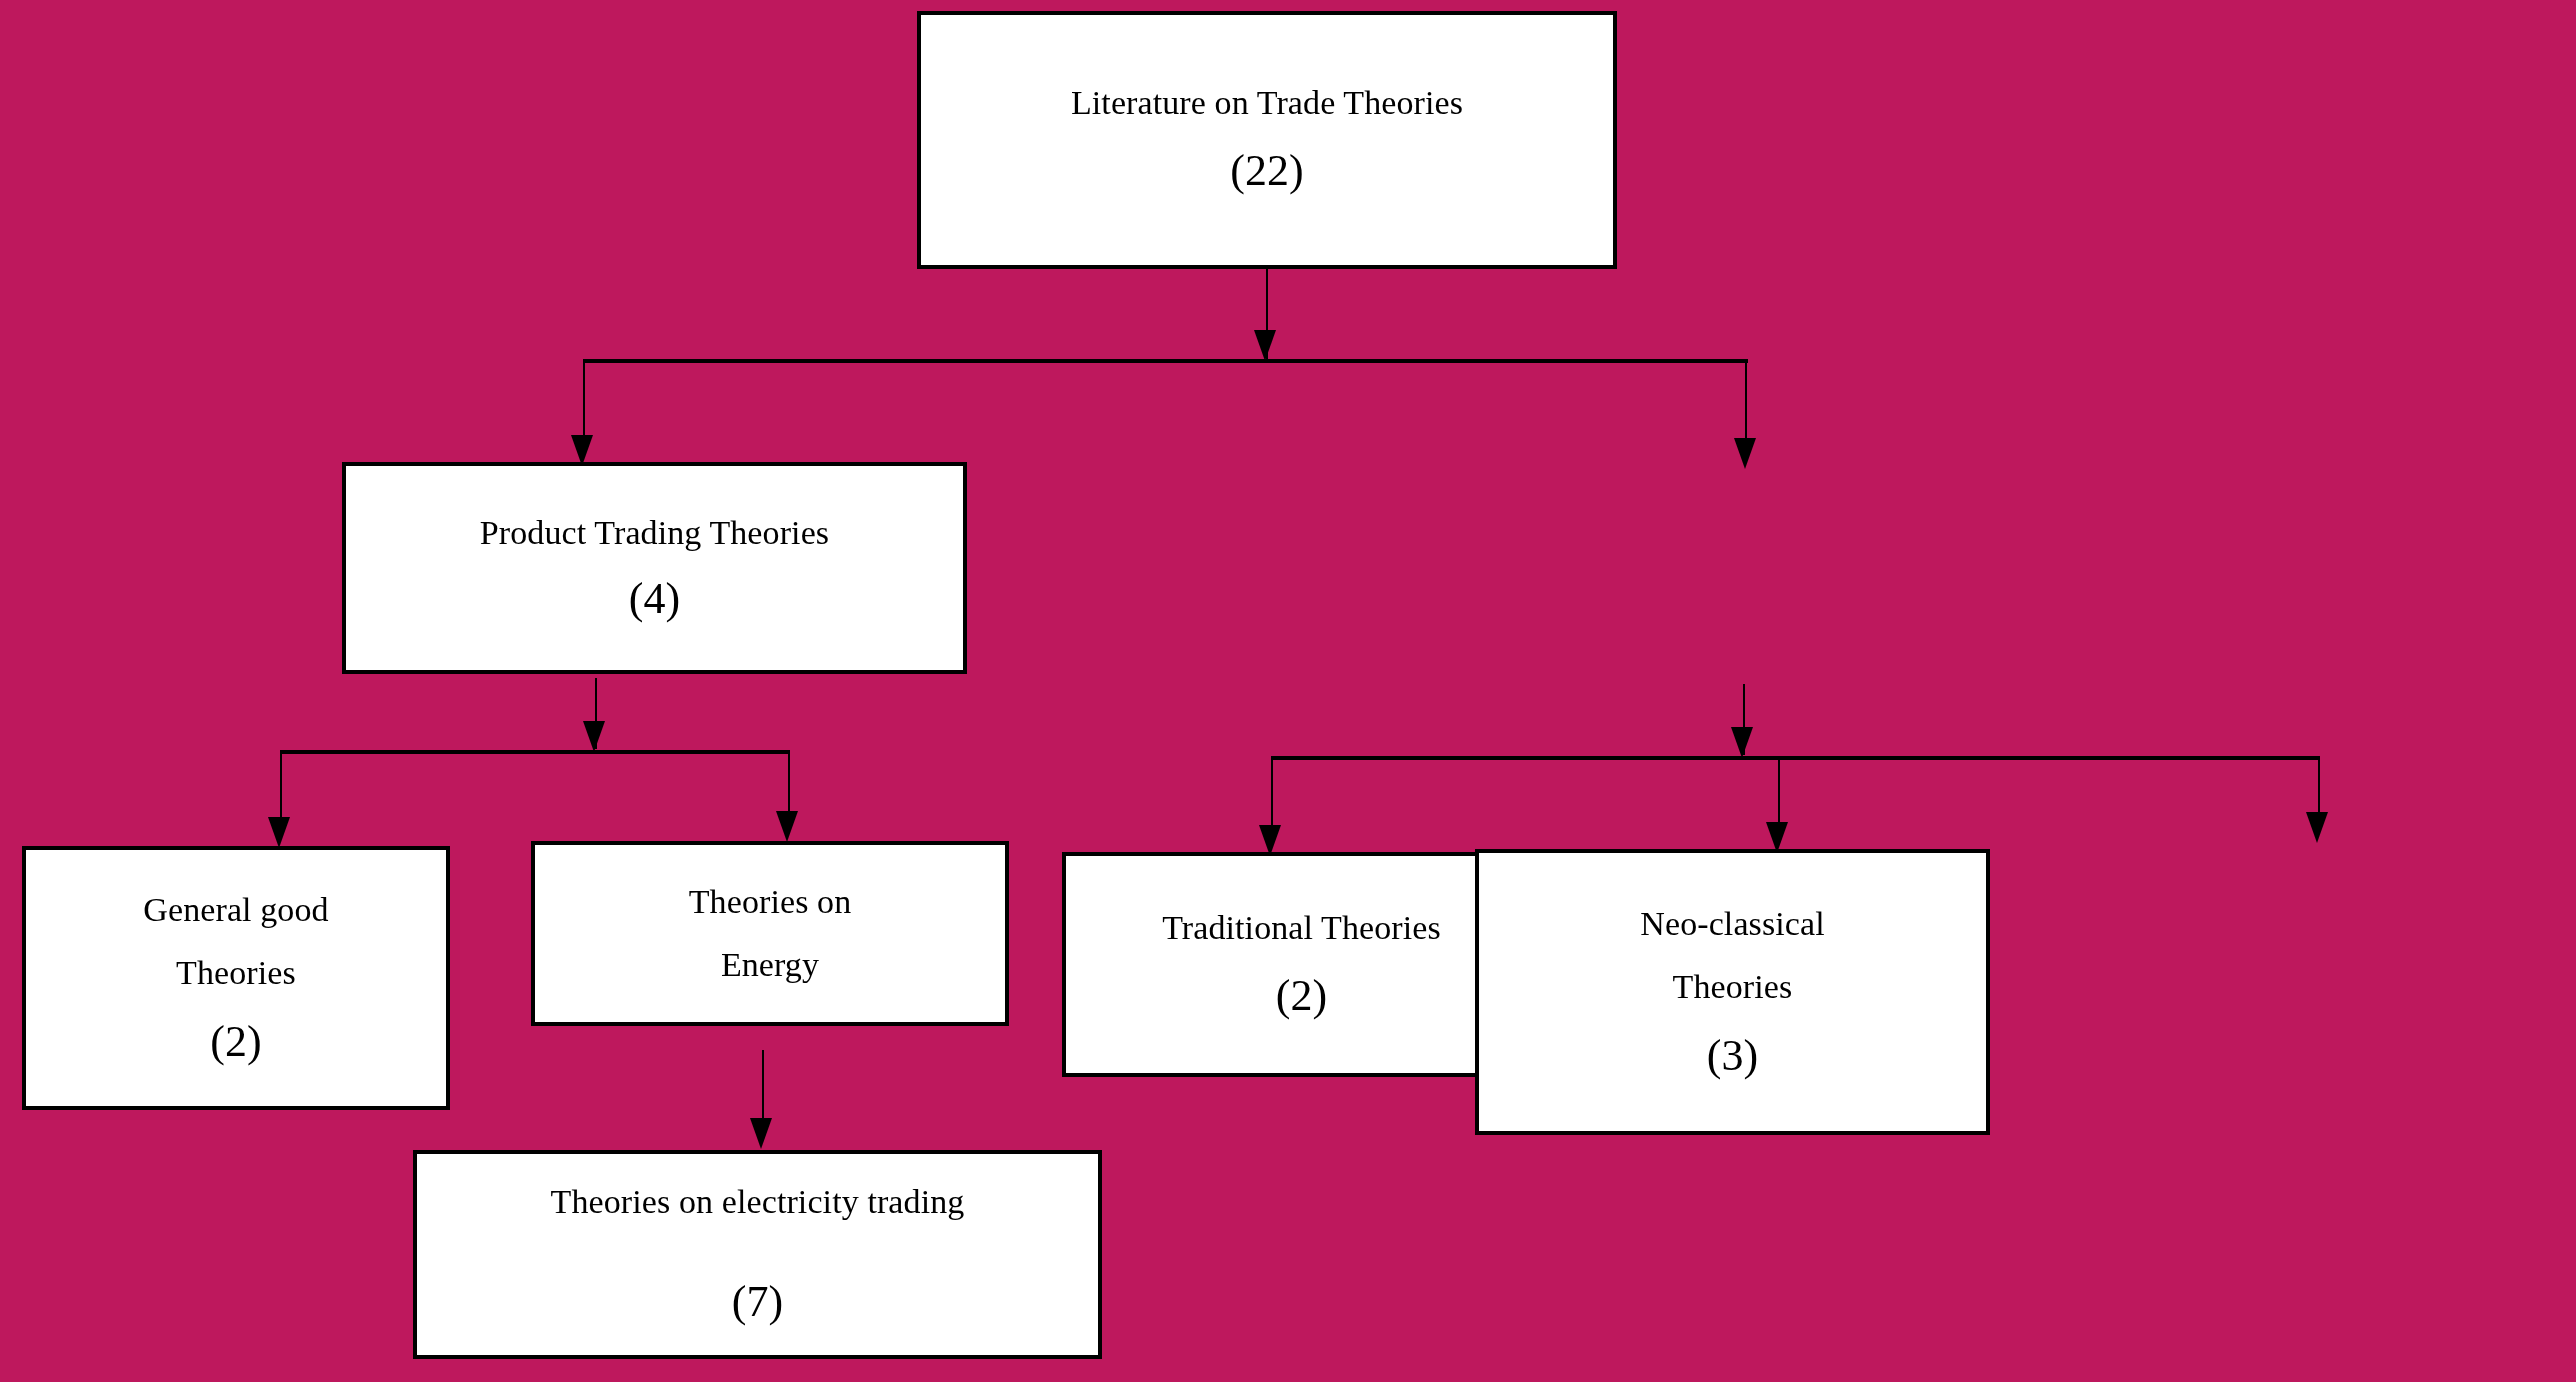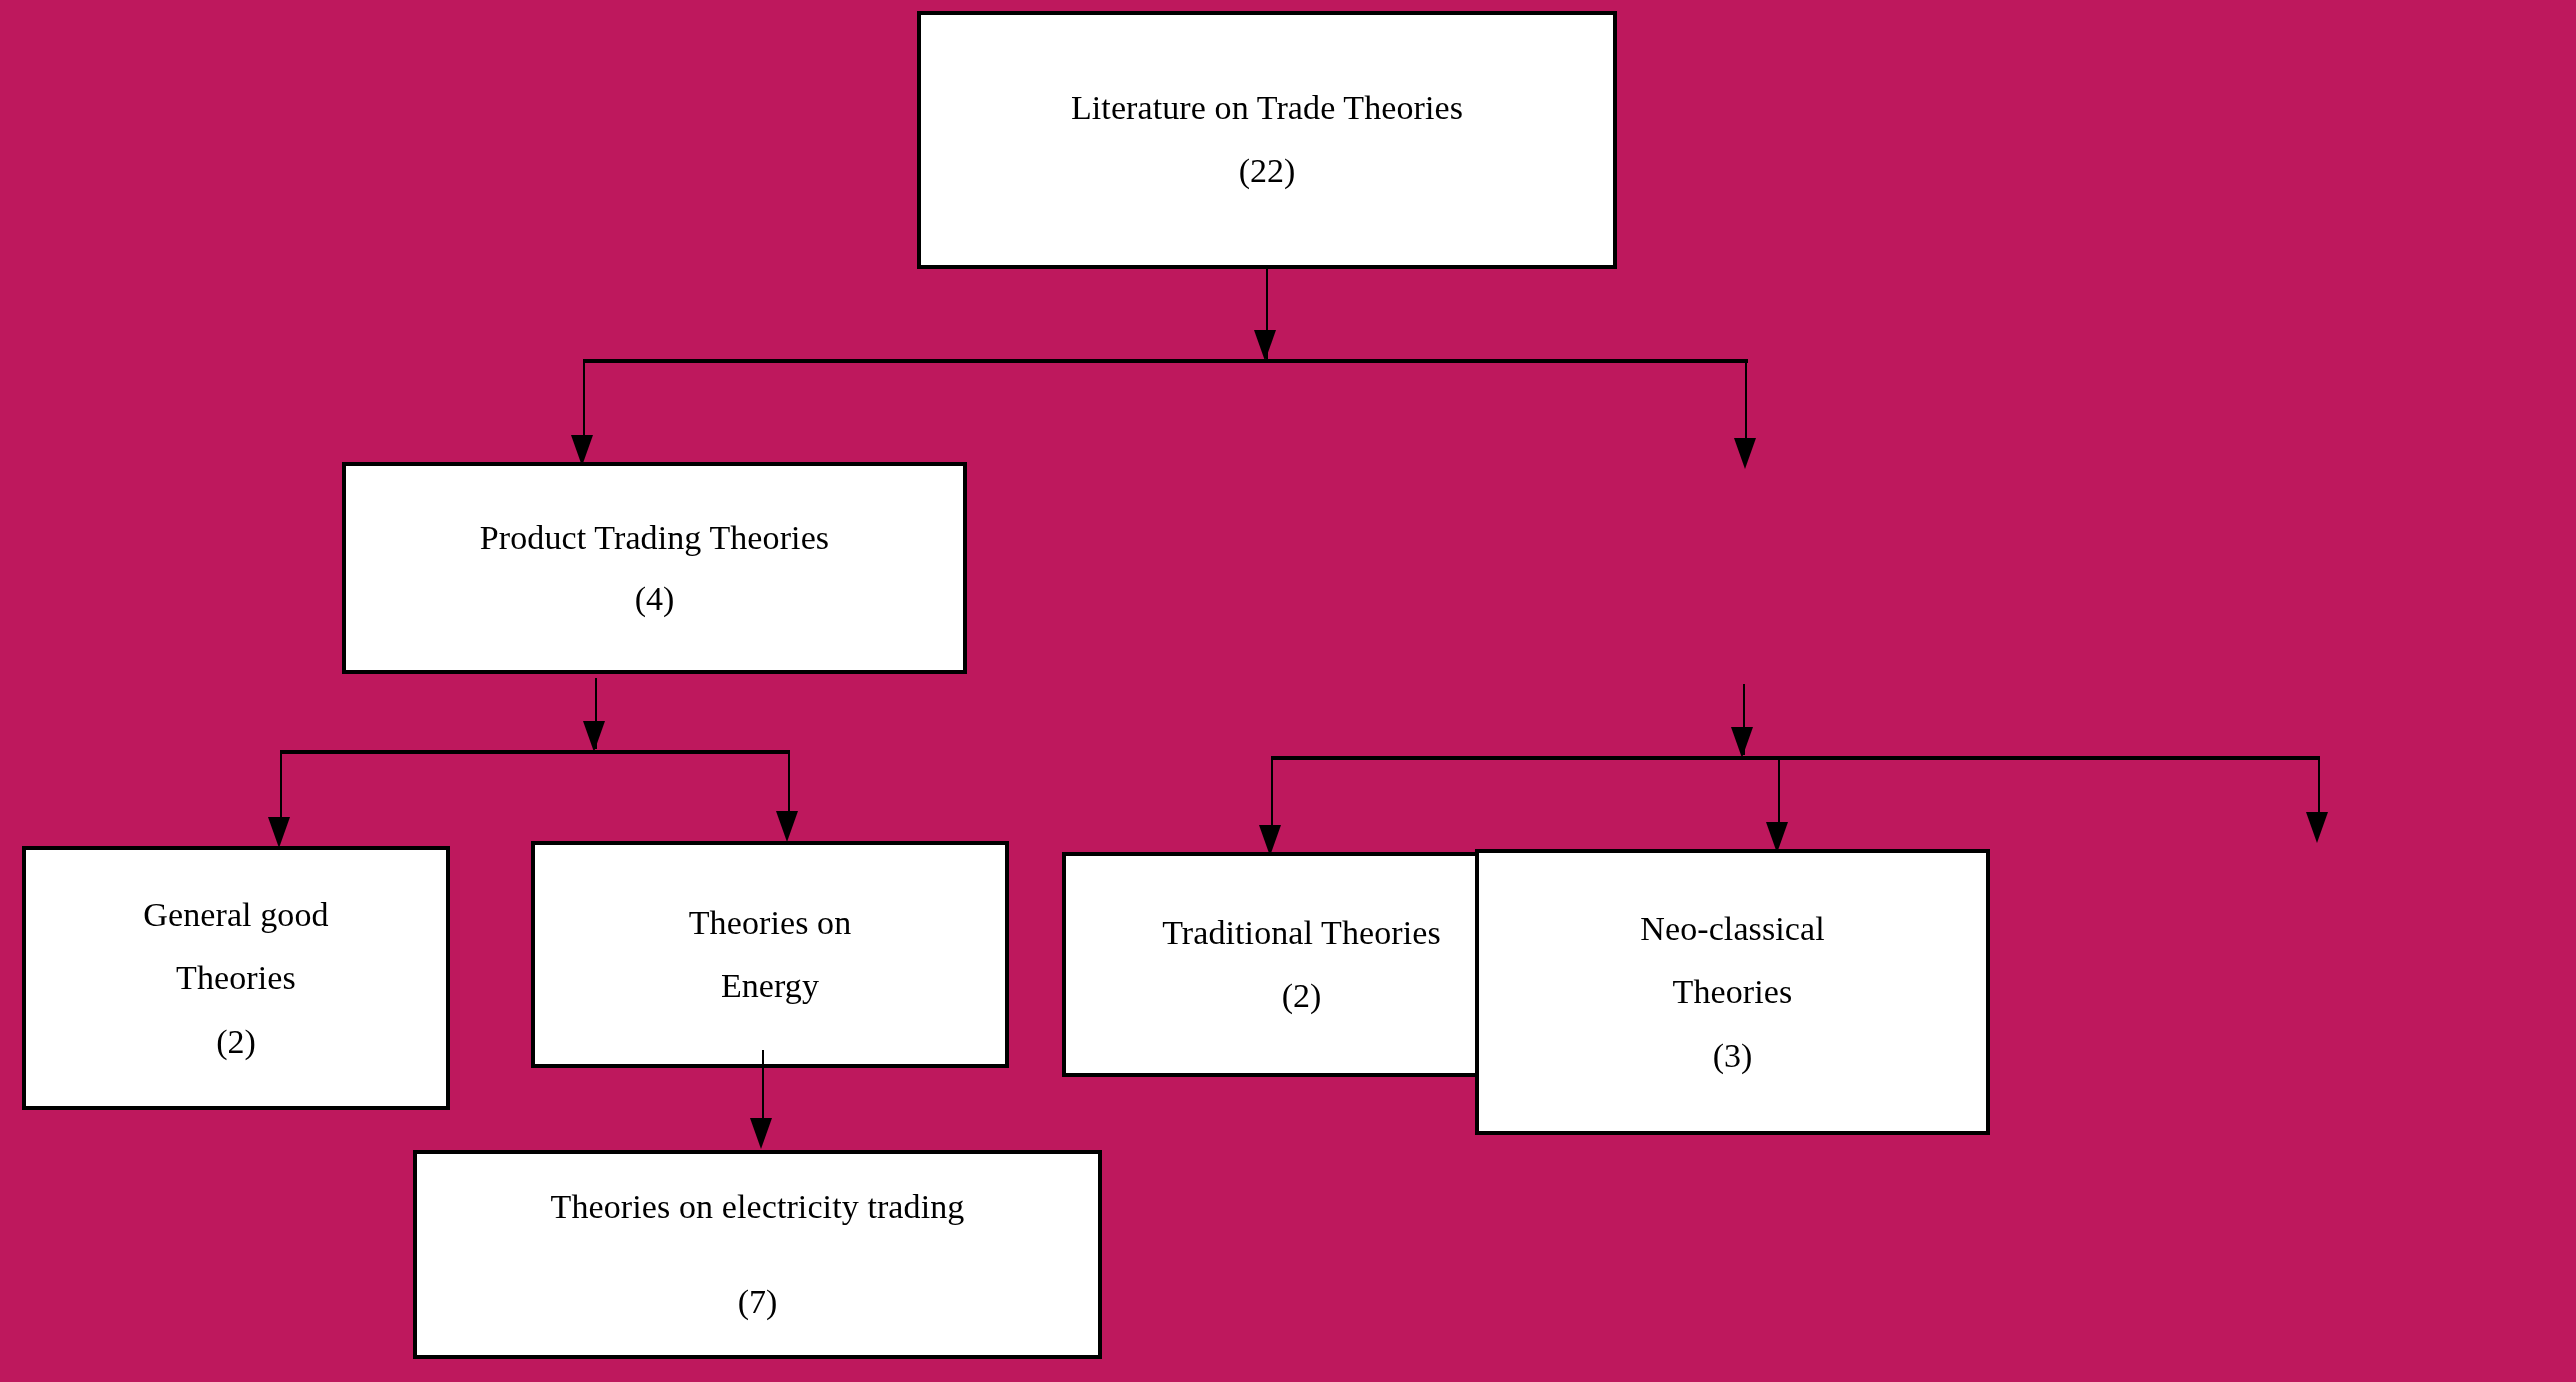--- a/index.html
+++ b/index.html
@@ -36,21 +36,21 @@
     font-size: 34px;
     letter-spacing: 0.1px;
     white-space: nowrap;
     color: #000000;
   }
   .node-line + .node-line {
     margin-top: 29.5px;
   }
   .node-count {
     display: block;
-    font-size: 34px;
+    font-size: 44px;
     color: #000000;
   }
   
   .conn-v {
     position: absolute;
     width: 2.4px;
     background: #000000;
   }
   .conn-h {
     position: absolute;
@@ -117,21 +117,21 @@
 
   <div class="conn-v" style="left:2318px; top:756px; height:59px;"></div>
   <div class="arrow-head" style="left:2306px; top:812px;"></div>
 
   <div class="node-box" style="left:22px; top:846px; width:428px; height:264px;">
     <span class="node-line">General good</span>
     <span class="node-line">Theories</span>
     <span class="node-count" style="margin-top:29.5px;">(2)</span>
   </div>
 
-  <div class="node-box" style="left:531px; top:841px; width:478px; height:227px;">
+  <div class="node-box" style="left:531px; top:841px; width:478px; height:185px;">
     <span class="node-line">Theories on</span>
     <span class="node-line">Energy</span>
   </div>
 
   <div class="conn-v" style="left:762px; top:1050px; height:71px;"></div>
   <div class="arrow-head" style="left:750px; top:1118px;"></div>
 
   <div class="node-box" style="left:413px; top:1150px; width:689px; height:209px;gap:32px;">
     <span class="node-line">Theories on electricity trading</span>
     <span class="node-count" style="margin-top:29.5px;">(7)</span>

